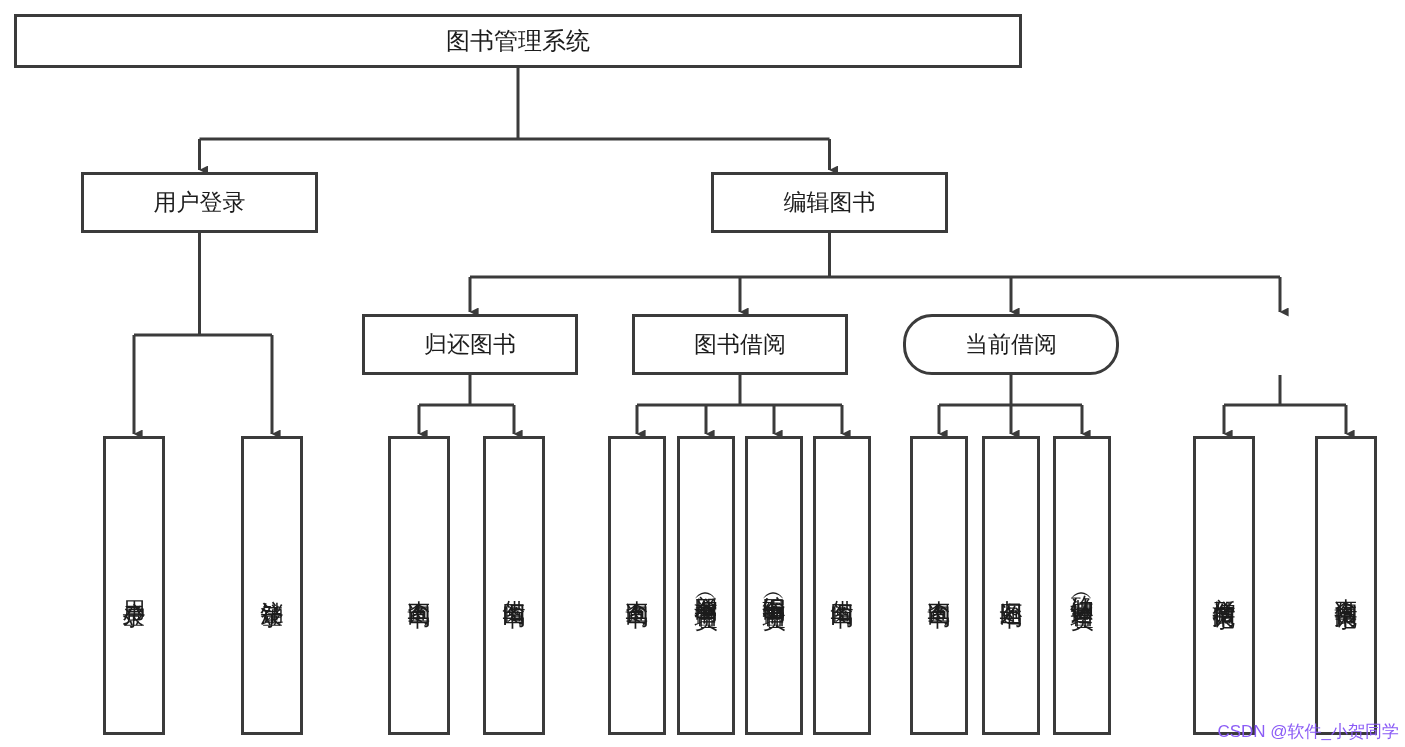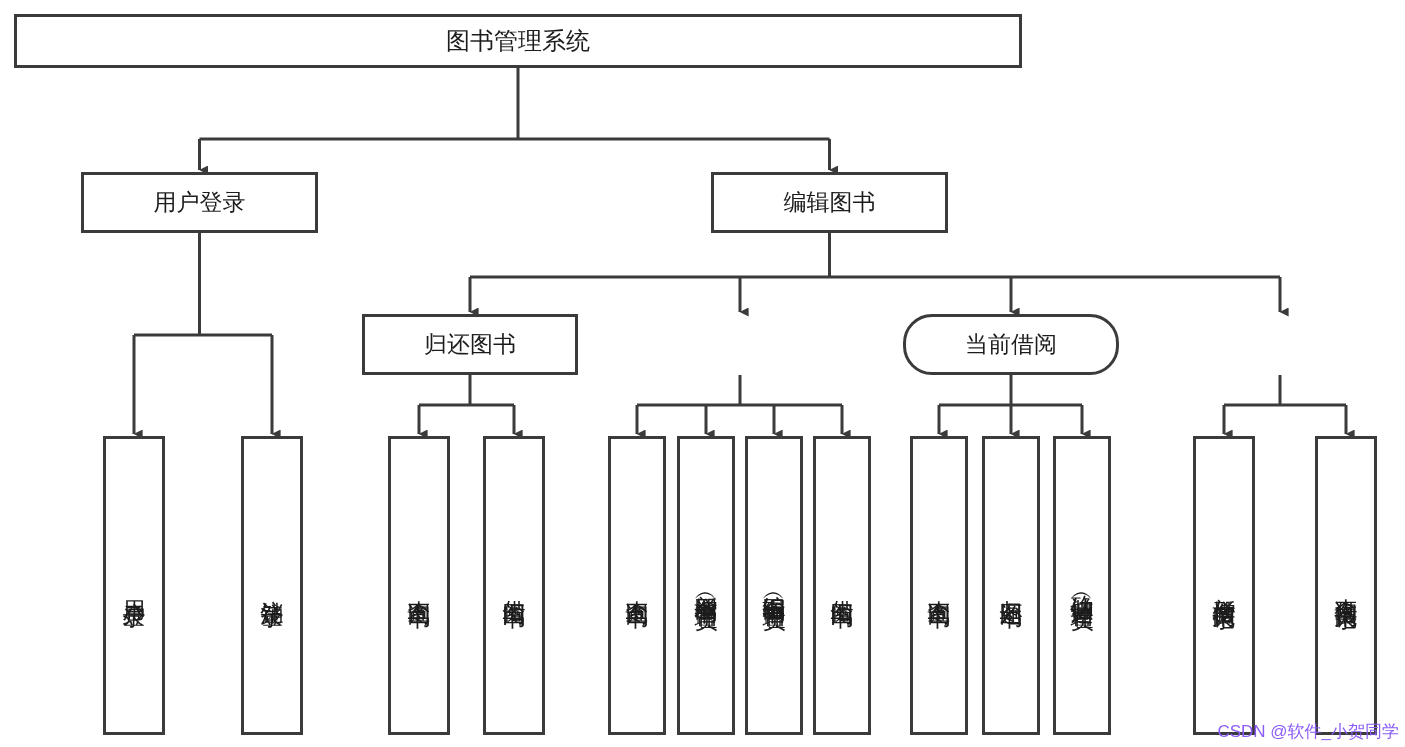--- a/index.html
+++ b/index.html
@@ -140,20 +140,23 @@
   <div class="node level1" style="left: 81px; top: 172px; width: 237px; height: 61px;">
     <span class="label">用户登录</span>
   </div>
   <div class="node level1" style="left: 711px; top: 172px; width: 237px; height: 61px;">
     <span class="label">编辑图书</span>
   </div>
 
   <div class="node level2" style="left: 362px; top: 314px; width: 216px; height: 61px;">
     <span class="label">归还图书</span>
   </div>
+  <div class="node level2" style="left: 632px; top: 314px; width: 216px; height: 61px;">
+    <span class="label">图书借阅</span>
+  </div>
   <div class="node level2" style="left: 903px; top: 314px; width: 216px; height: 61px; border-radius: 29px;">
     <span class="label">当前借阅</span>
   </div>
 
   <div class="node leaf" style="left: 103px; top: 436px; width: 62px; height: 299px;">
     <span class="label">用户登录</span>
   </div>
   <div class="node leaf" style="left: 241px; top: 436px; width: 62px; height: 299px;">
     <span class="label">注销登录</span>
   </div>

